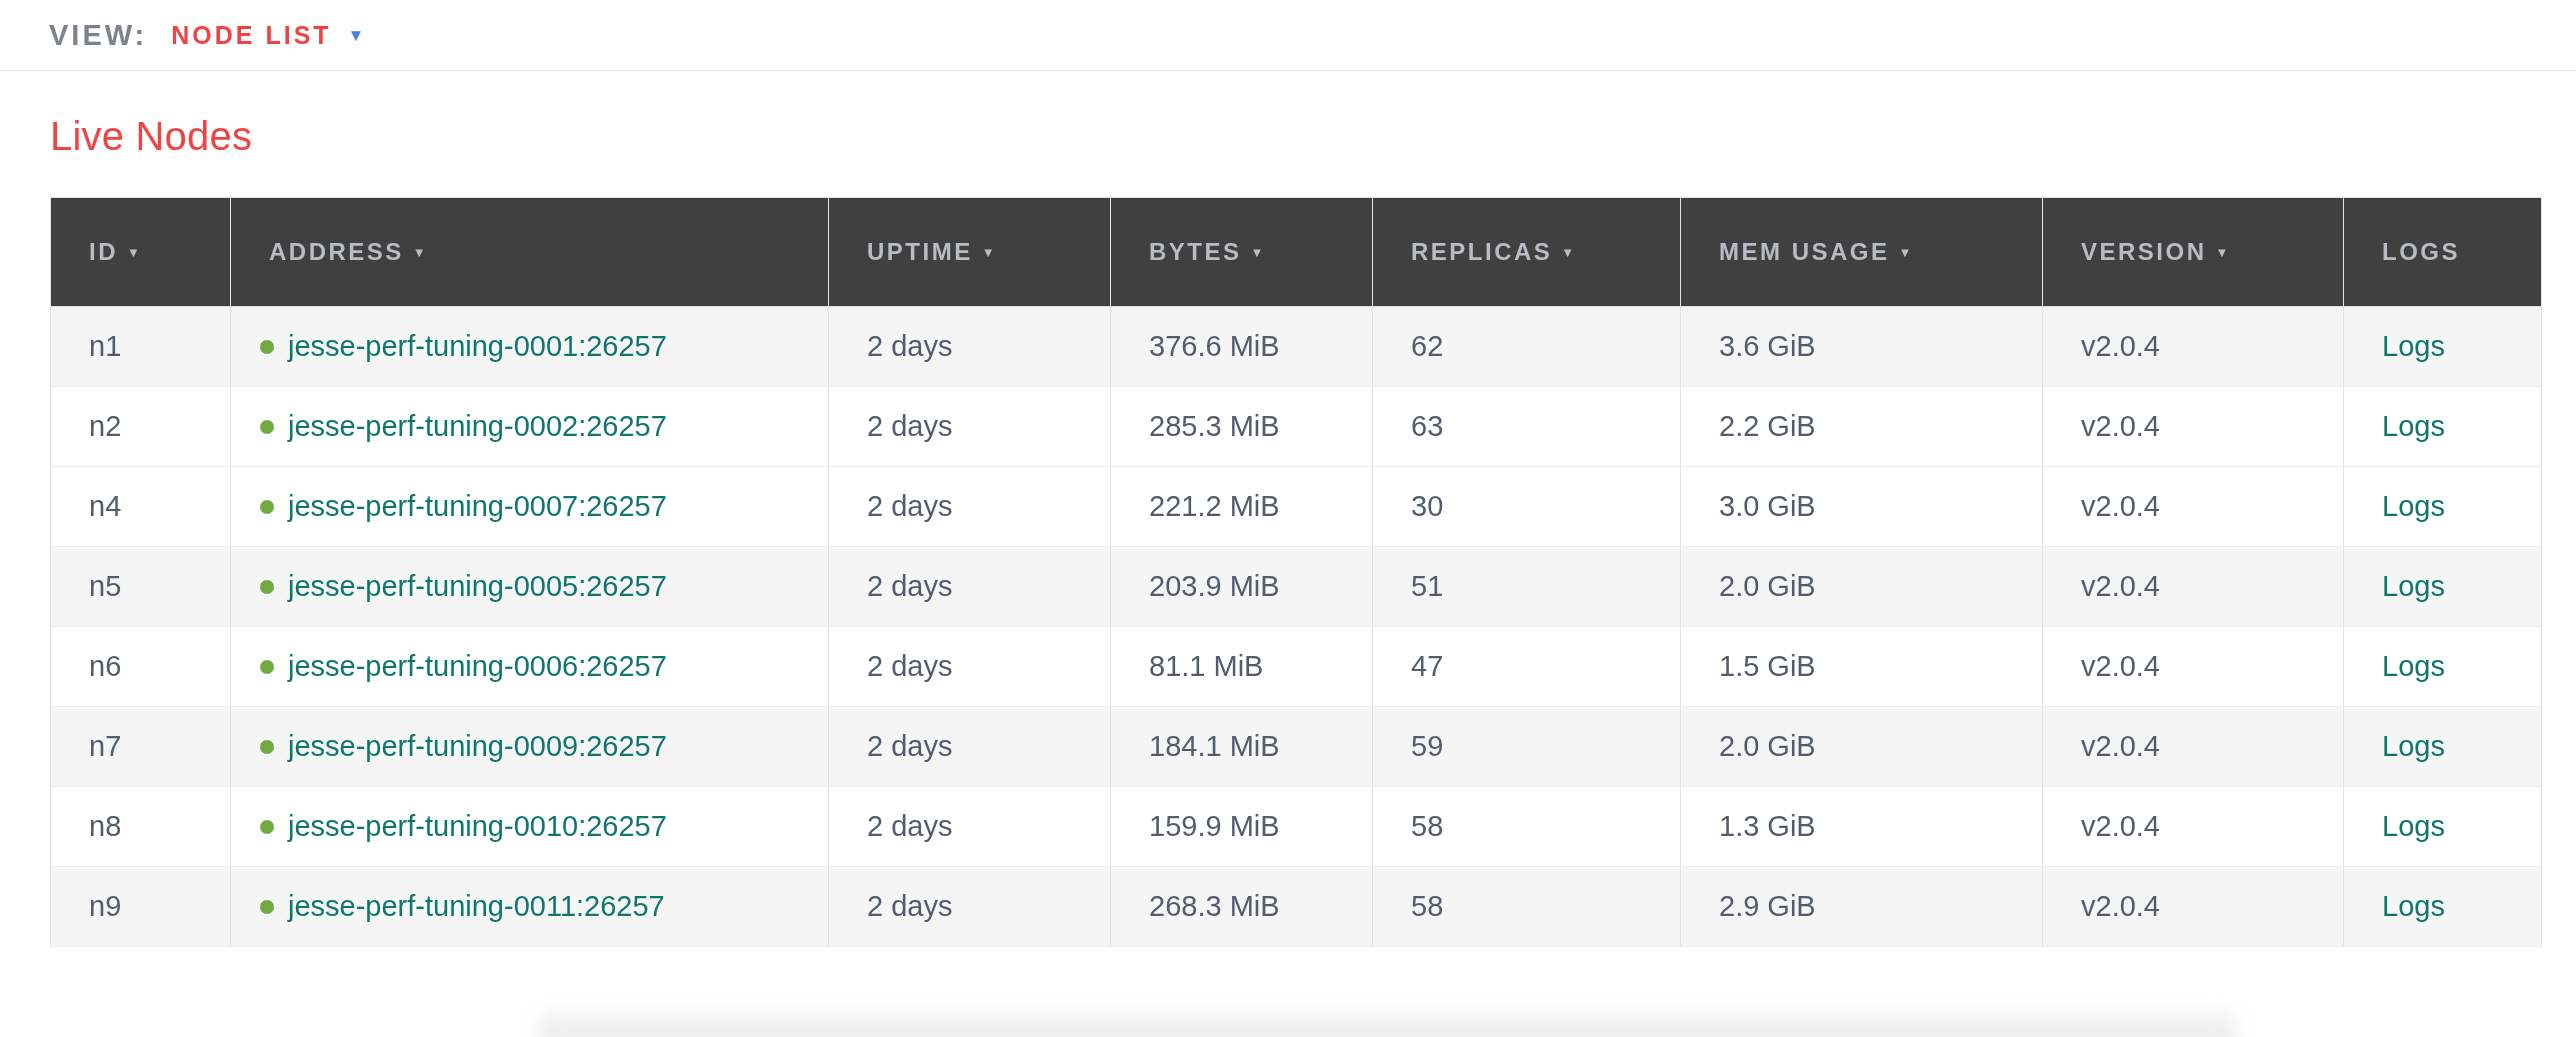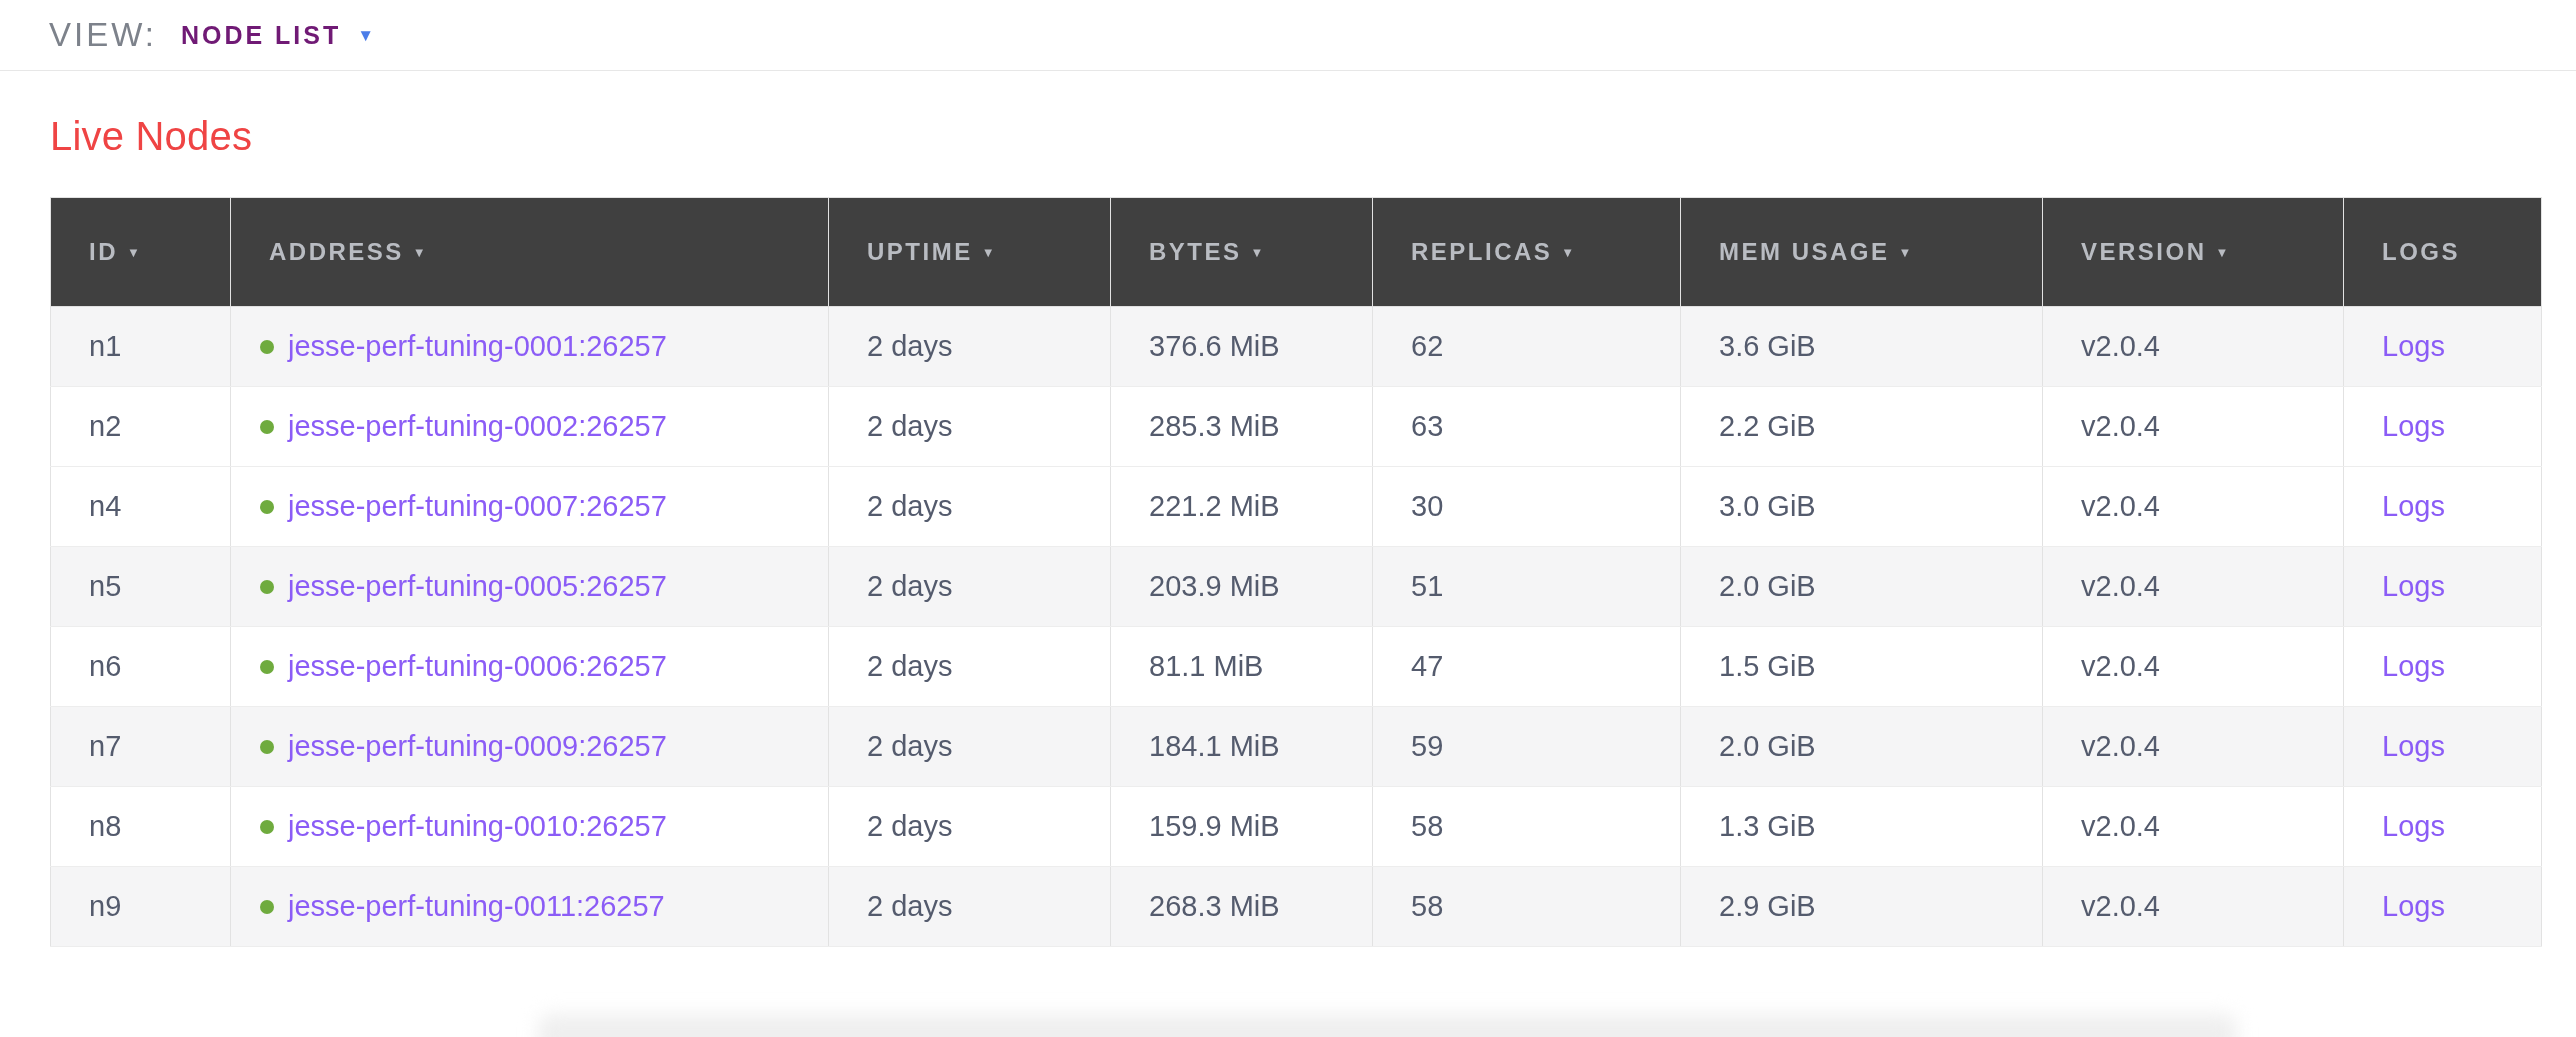--- a/index.html
+++ b/index.html
@@ -2,23 +2,23 @@
 <html><head>
 <meta charset="utf-8">
 <style>
   * { margin:0; padding:0; box-sizing:border-box; }
   html,body { width:2576px; height:1037px; background:#ffffff; overflow:hidden;
     font-family:"Liberation Sans", sans-serif; }
 
   
   .viewbar { height:71px; display:flex; align-items:center; padding-left:49px;
     border-bottom:1px solid #e7e7e7; background:#ffffff; }
-  .viewbar .view-label { color:#7d828b; font-size:33px; letter-spacing:3px; font-weight:normal; }
+  .viewbar .view-label { color:#7d828b; font-size:29px; letter-spacing:3px; font-weight:bold; }
   .view-select { display:flex; align-items:center; margin-left:24px; cursor:pointer; }
-  .view-select .view-value { color:#701a75; font-size:25px; letter-spacing:3px; font-weight:bold; }
+  .view-select .view-value { color:#ef4444; font-size:25px; letter-spacing:3px; font-weight:bold; }
   .view-select .caret { color:#4b7de9; font-size:17px; margin-left:16px; line-height:1; }
 
   
   .content { padding-left:50px; }
   h1.page-title { margin-top:42px; font-size:40px; line-height:47px; font-weight:400;
     color:#ef4444; letter-spacing:0.2px; }
 
   
   table.nodes { border-collapse:collapse; table-layout:fixed; width:2491px; margin-top:37px;
     background:#ffffff; }
@@ -31,21 +31,21 @@
     letter-spacing:2.5px; white-space:nowrap; cursor:pointer; }
   th .sort-caret { font-size:13px; margin-left:9px; vertical-align:3px; color:#b9bcc2; }
 
   td { height:80px; border-left:1px solid #e2e2e2; border-right:1px solid #e2e2e2;
     border-top:1px solid #ededed; border-bottom:1px solid #ededed;
     padding-left:38px; font-size:29px; color:#545b6d; white-space:nowrap; }
   tr.stripe td { background:#f5f5f6; }
   td.addr { padding-left:29px; }
   .dot { display:inline-block; width:14px; height:14px; border-radius:50%;
     background:#6fab3e; margin-right:14px; vertical-align:2px; }
-  a.blue-link { color:#8b5cf6; text-decoration:none; cursor:pointer; }
+  a.blue-link { color:#0f766e; text-decoration:none; cursor:pointer; }
 
   
   .below-shadow { position:absolute; left:538px; bottom:-22px; width:1699px; height:45px;
     background:#efefef; border-radius:14px; filter:blur(9px); }
 </style>
 </head>
 <body>
 
 <div class="viewbar">
   <span class="view-label">VIEW:</span>

